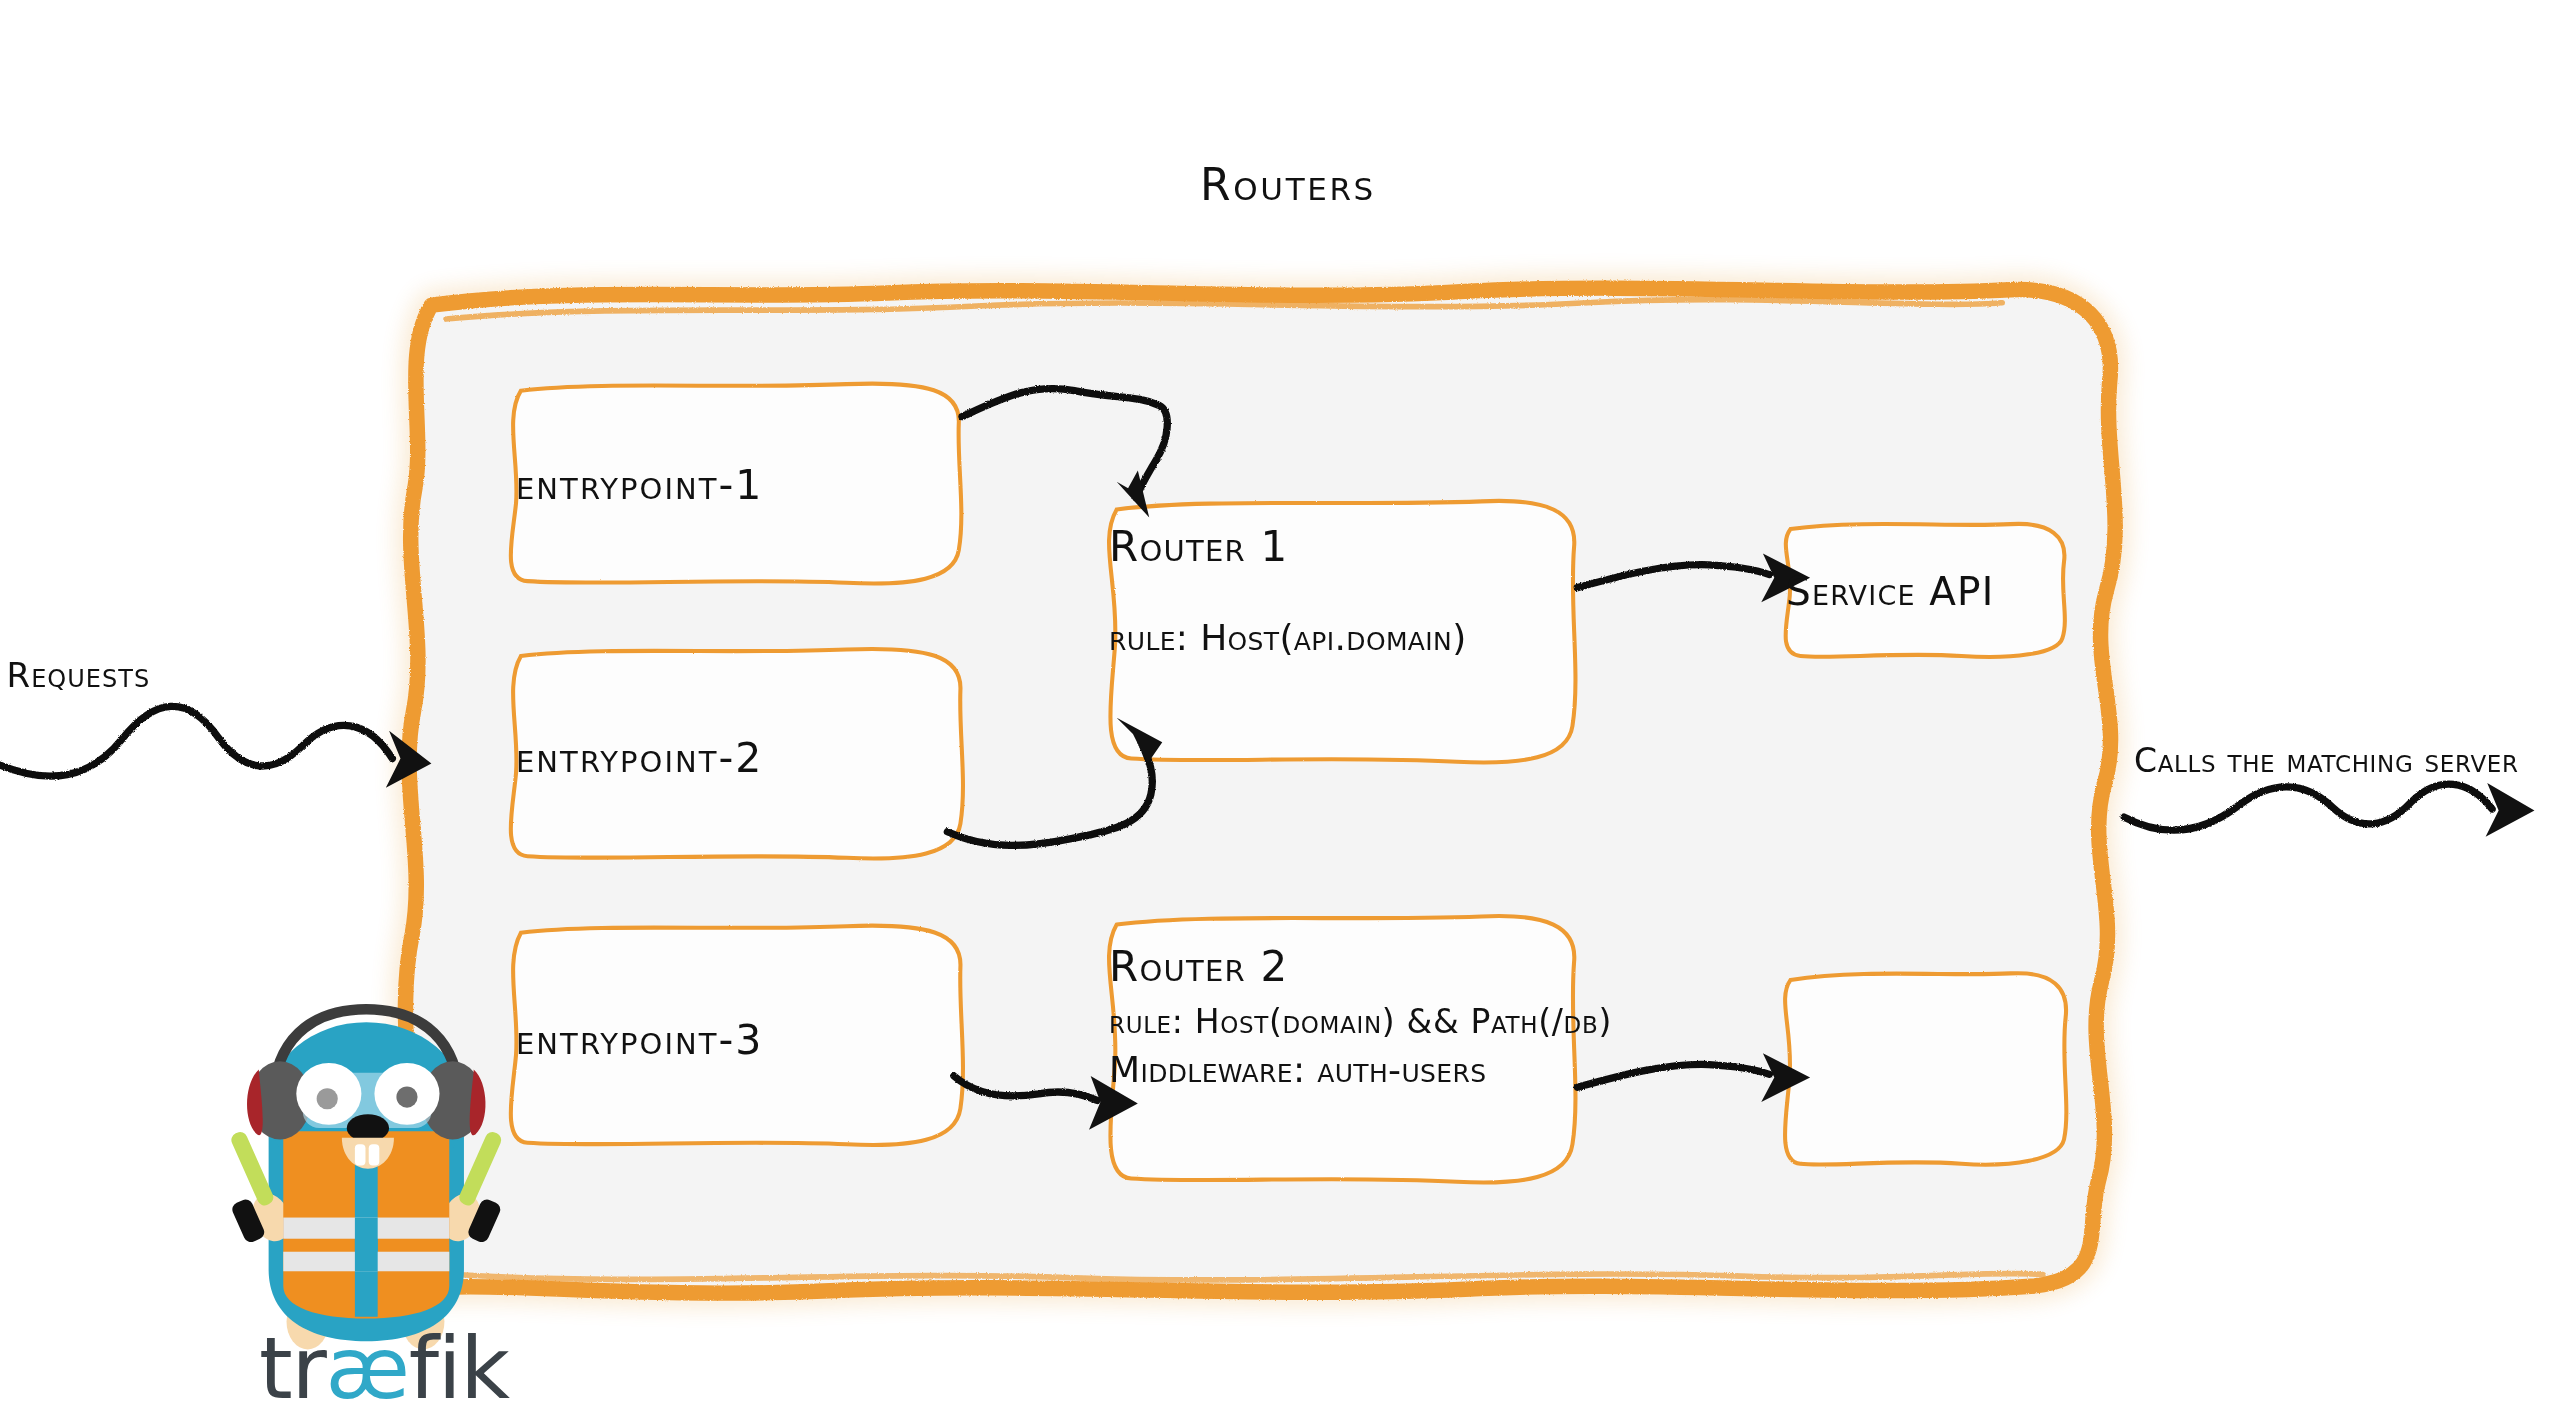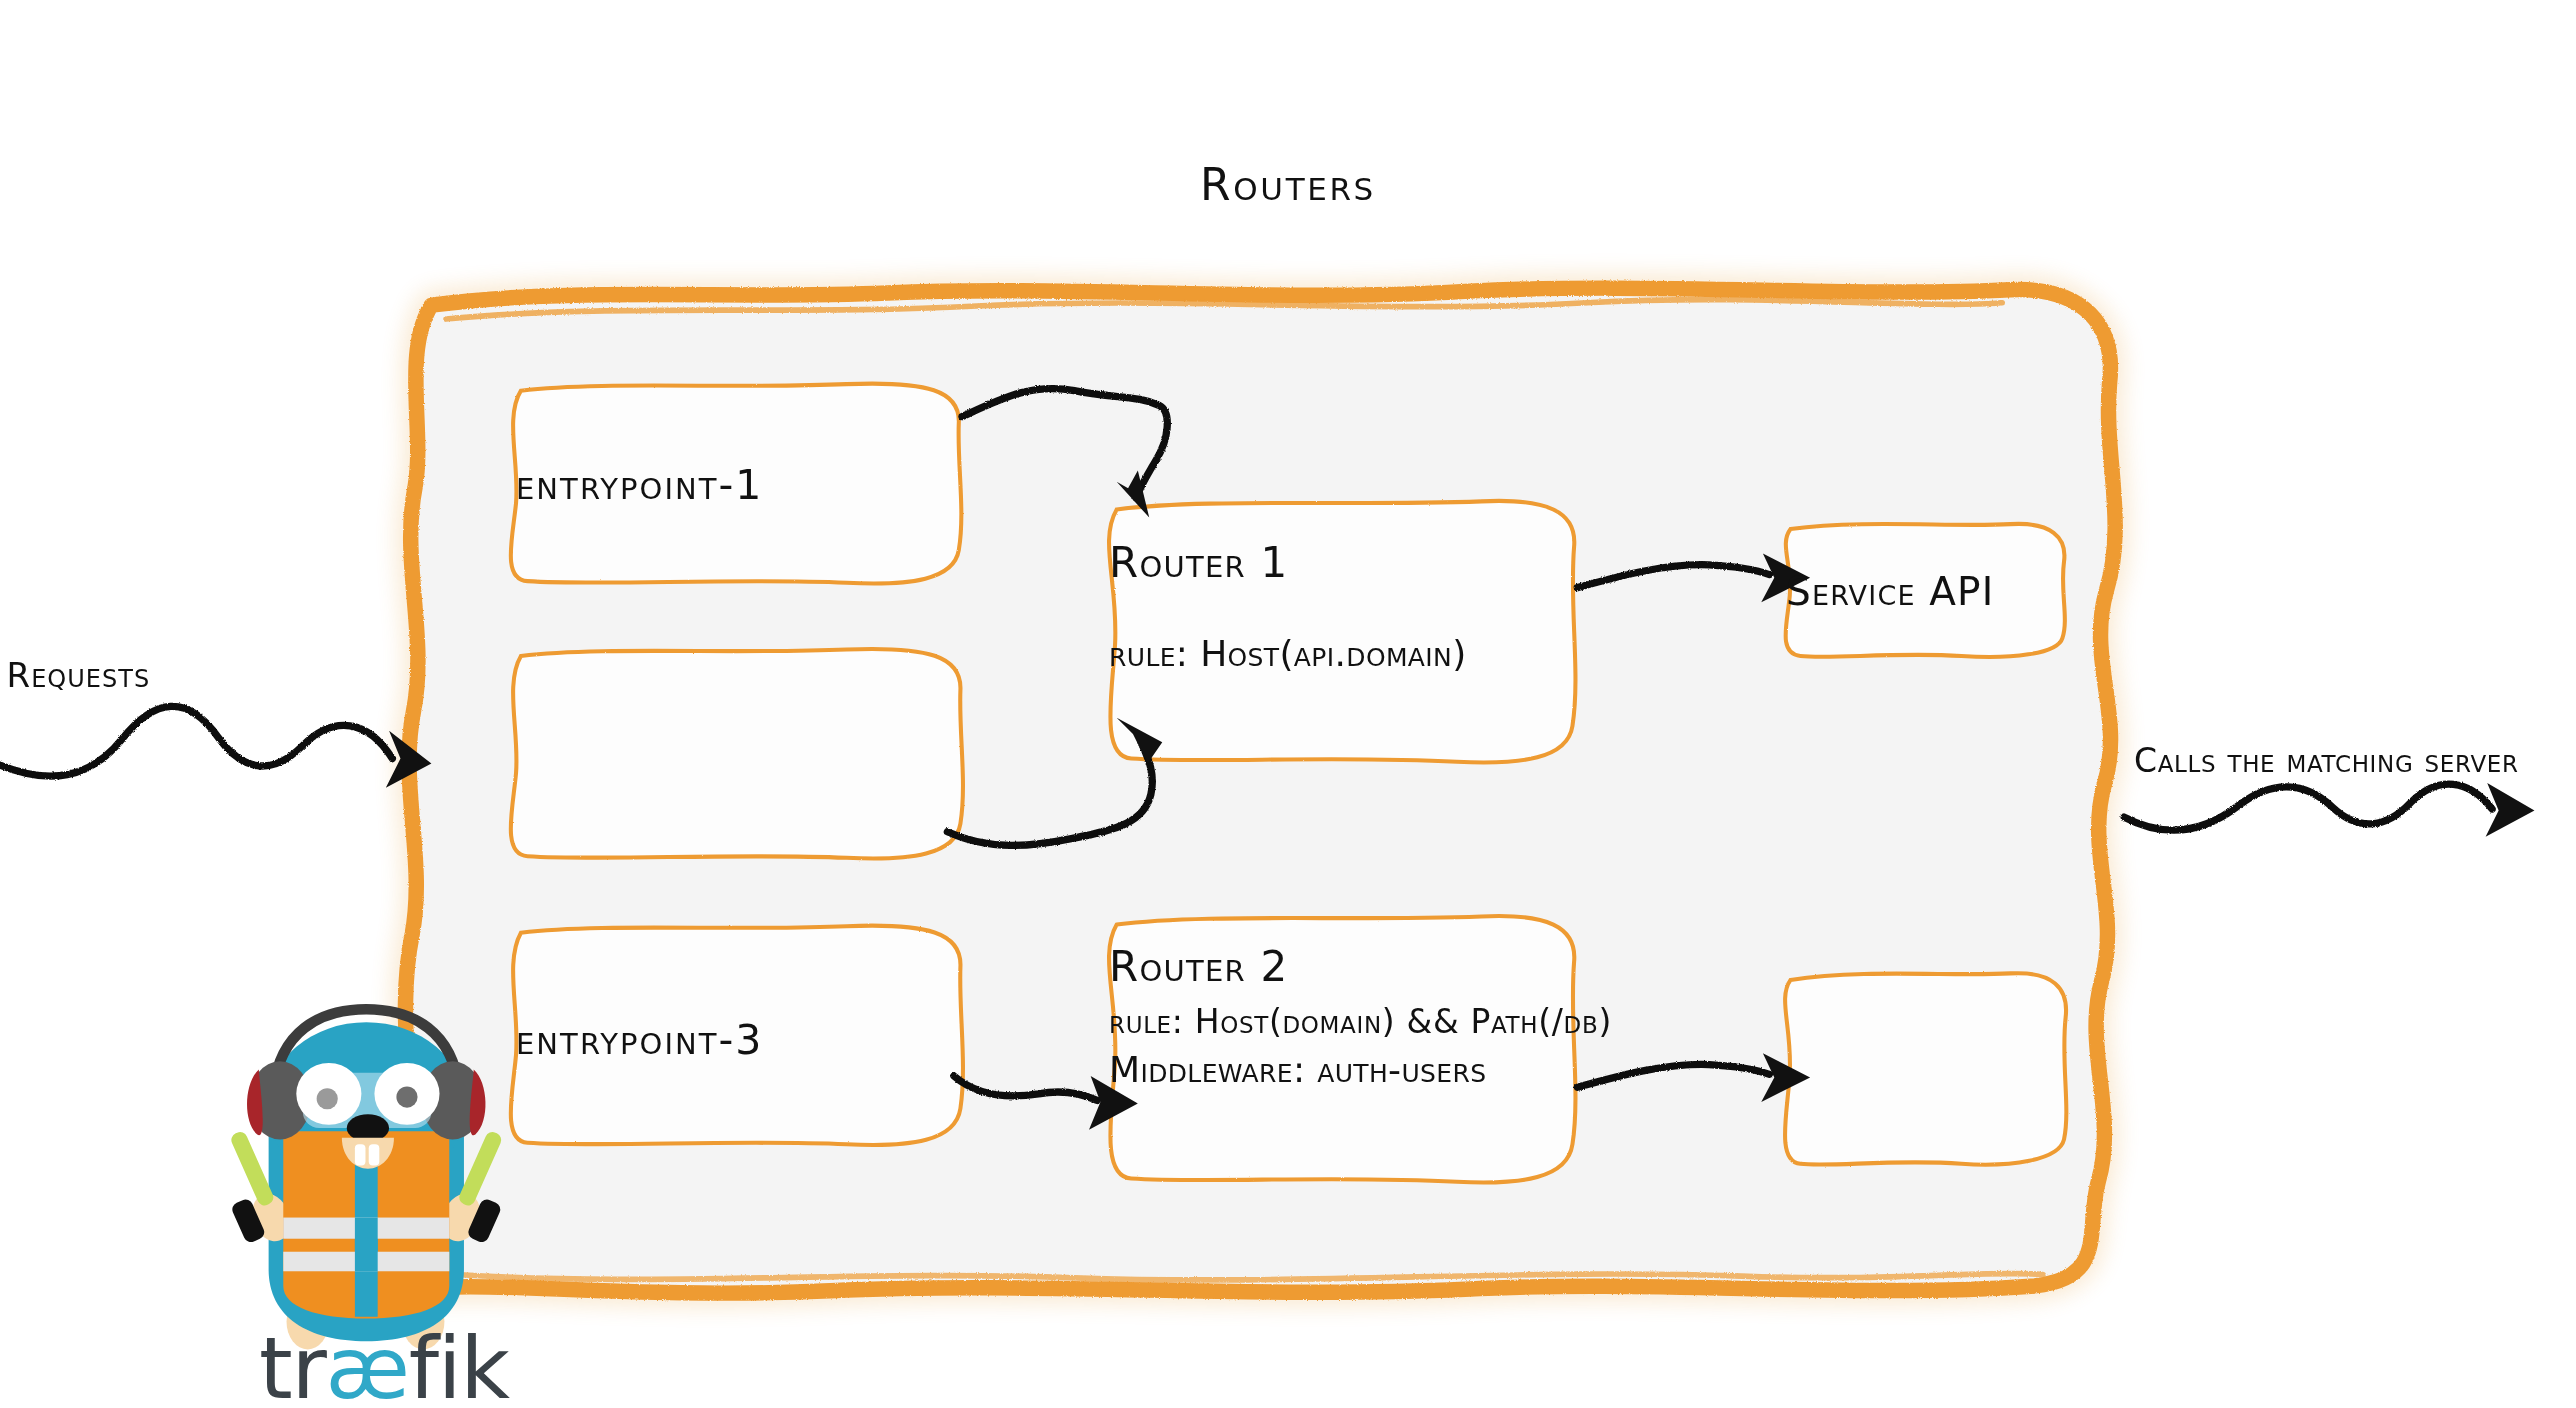--- a/index.html
+++ b/index.html
@@ -382,25 +382,28 @@
     </g>
   </svg>
 
   <div id="routers-title">
     <span class="t">Routers</span>
   </div>
 
   <div class="box-label" style="left:516px; top:383px; width:446px; height:203px;">
     <span class="hand ep-text">entrypoint-1</span>
   </div>
+  <div class="box-label" style="left:516px; top:656px; width:446px; height:203px;">
+    <span class="hand ep-text">entrypoint-2</span>
+  </div>
   <div class="box-label" style="left:516px; top:933px; width:446px; height:213px;">
     <span class="hand ep-text">entrypoint-3</span>
   </div>
 
-  <div class="box-label" style="left:1109px; top:506px; width:470px; height:240px; justify-content:flex-start; padding-top:32px; box-sizing:border-box;">
+  <div class="box-label" style="left:1109px; top:506px; width:470px; height:240px; justify-content:flex-start; padding-top:16px; box-sizing:border-box;">
     <span class="hand router-title">Router 1</span>
     <span class="hand router-rule" style="margin-top:46px;">rule: Host(api.domain)</span>
   </div>
 
   <div class="box-label" style="left:1109px; top:921px; width:470px; height:228px; justify-content:flex-start; padding-top:21px; box-sizing:border-box;">
     <span class="hand router-title">Router 2</span>
     <span class="hand router-rule-sm" style="margin-top:11.4px;">rule: Host(domain) &amp;&amp; Path(/db)</span>
     <span class="hand router-rule" style="margin-top:8.1px;">Middleware: auth-users</span>
   </div>
 

